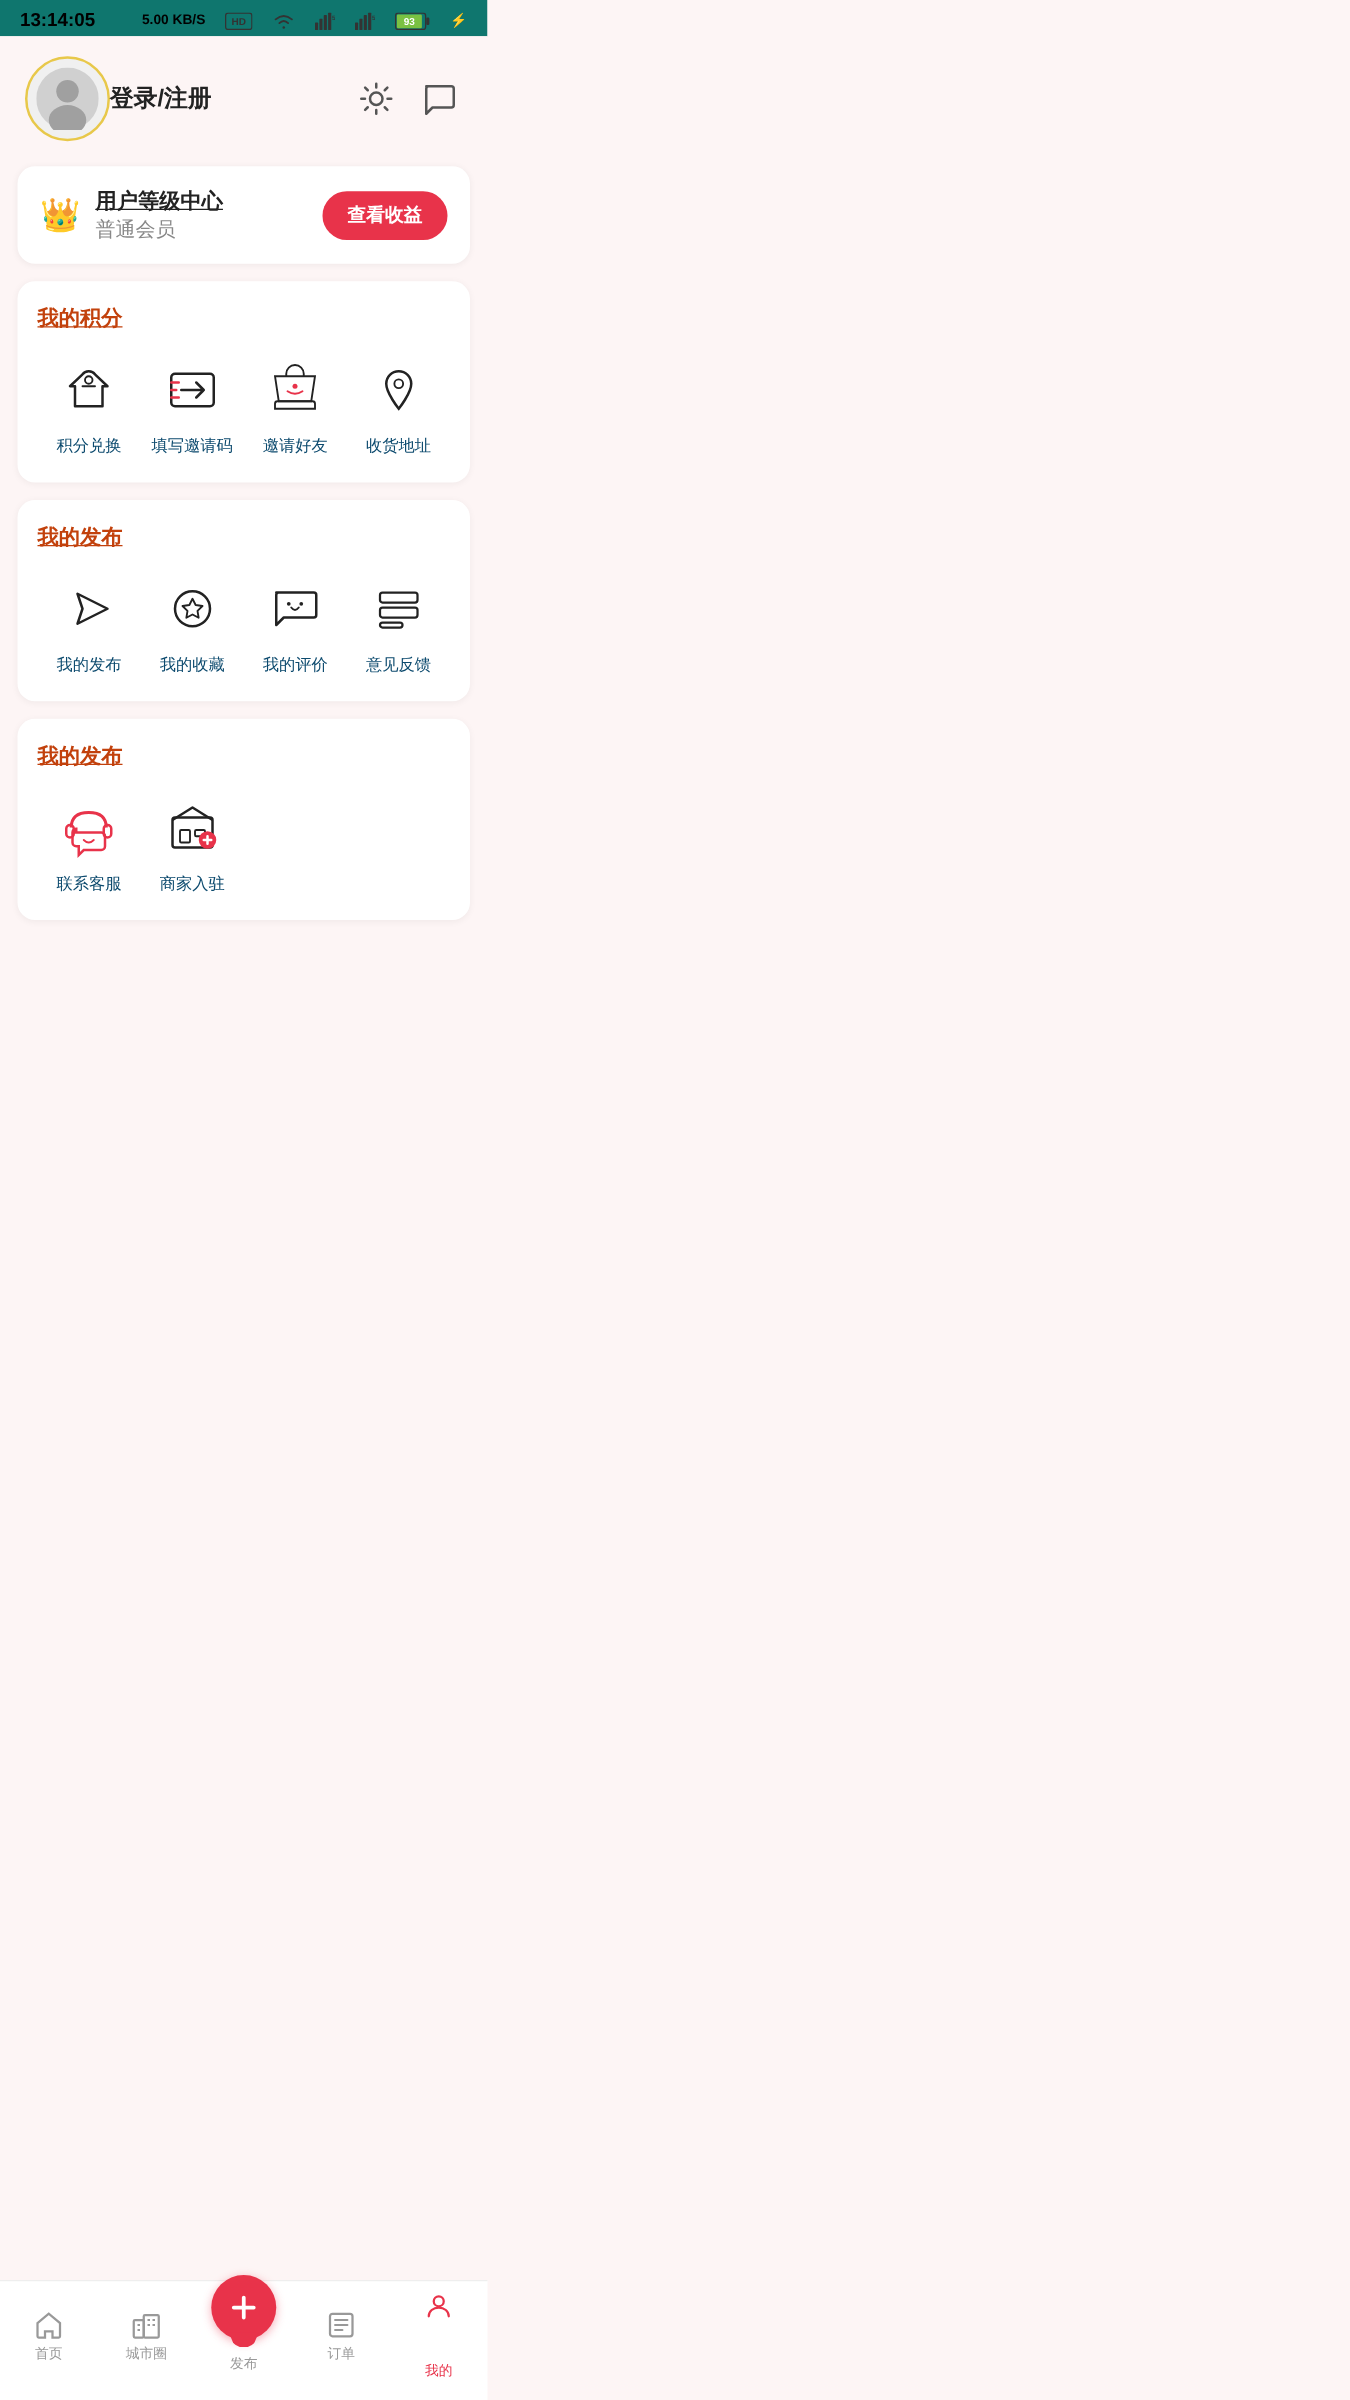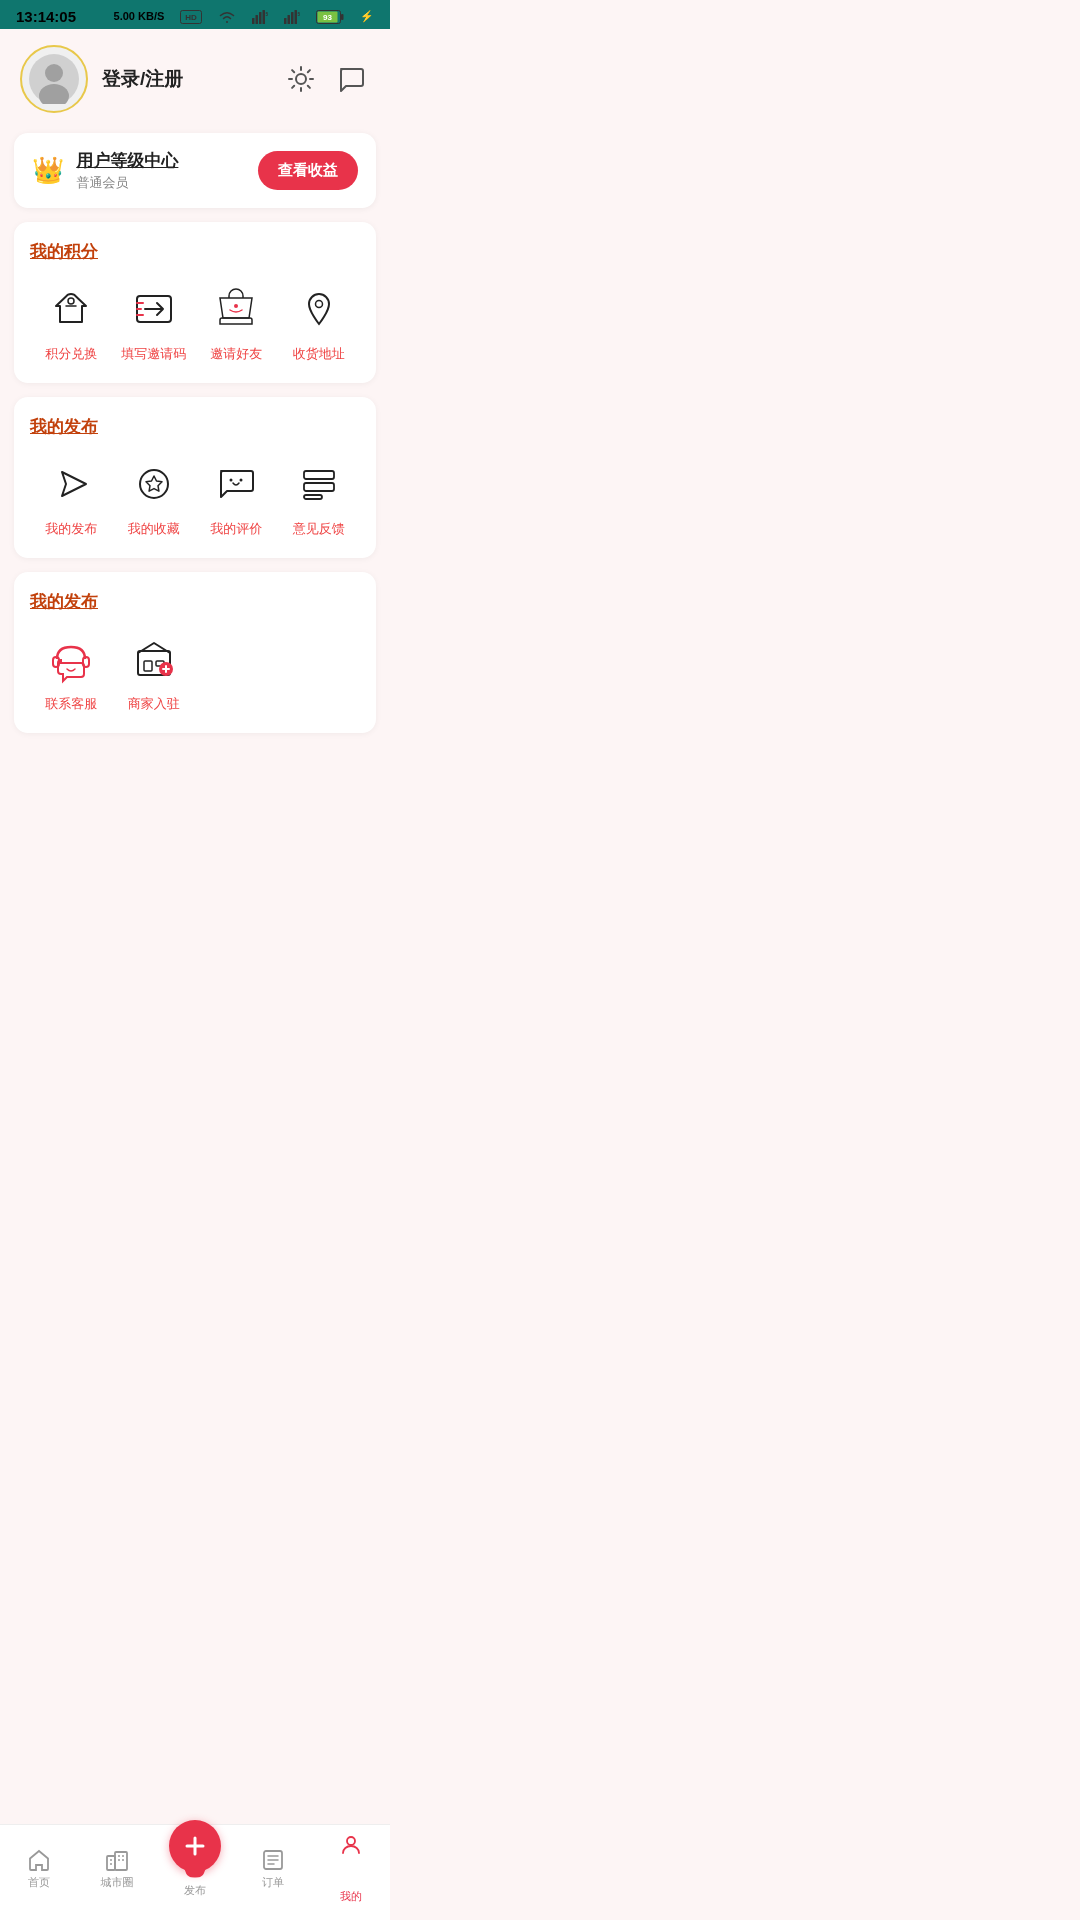--- a/index.html
+++ b/index.html
@@ -28,21 +28,21 @@
     .status-icons span { font-size: 11px; }
 
     
     .profile-header {
       display: flex;
       align-items: center;
       justify-content: space-between;
       padding: 16px 20px 20px;
       background: #fdf5f5;
     }
-    .profile-left { display: flex; align-items: center; gap: 14px; }
+    .profile-left { display: flex; align-items: center; gap: 0; }
     .avatar-wrap {
       width: 68px; height: 68px;
       border-radius: 50%;
       border: 2.5px solid #e8c84a;
       display: flex; align-items: center; justify-content: center;
       background: #f0f0f0;
       overflow: hidden;
     }
     .avatar-container { position: relative; width: 50px; height: 50px; }
     .login-text { font-size: 19px; font-weight: 600; color: #222; }
@@ -63,21 +63,21 @@
       padding: 16px 18px;
       display: flex;
       align-items: center;
       justify-content: space-between;
       box-shadow: 0 1px 6px rgba(0,0,0,0.06);
     }
     .membership-left { display: flex; align-items: center; gap: 12px; }
     .crown-icon { font-size: 26px; color: #e8a020; }
     .membership-info {}
     .membership-title { font-size: 17px; font-weight: 700; color: #222; text-decoration: underline; }
-    .membership-sub { font-size: 13px; color: #888; margin-top: 2px; }
+    .membership-sub { font-size: 16px; color: #888; margin-top: 2px; }
     .view-earnings-btn {
       background: #e8334a;
       color: #fff;
       border: none;
       border-radius: 22px;
       padding: 10px 20px;
       font-size: 15px;
       font-weight: 600;
       cursor: pointer;
     }
@@ -109,21 +109,21 @@
       cursor: pointer;
       flex: 1;
     }
     .icon-circle {
       width: 56px; height: 56px;
       display: flex; align-items: center; justify-content: center;
       font-size: 30px;
     }
     .icon-label {
       font-size: 13px;
-      color: #ef4444;
+      color: #0c4a6e;
       text-align: center;
     }
 
     
     svg { display: block; }
 
     
     .bottom-nav {
       position: fixed;
       bottom: 0; left: 0;

